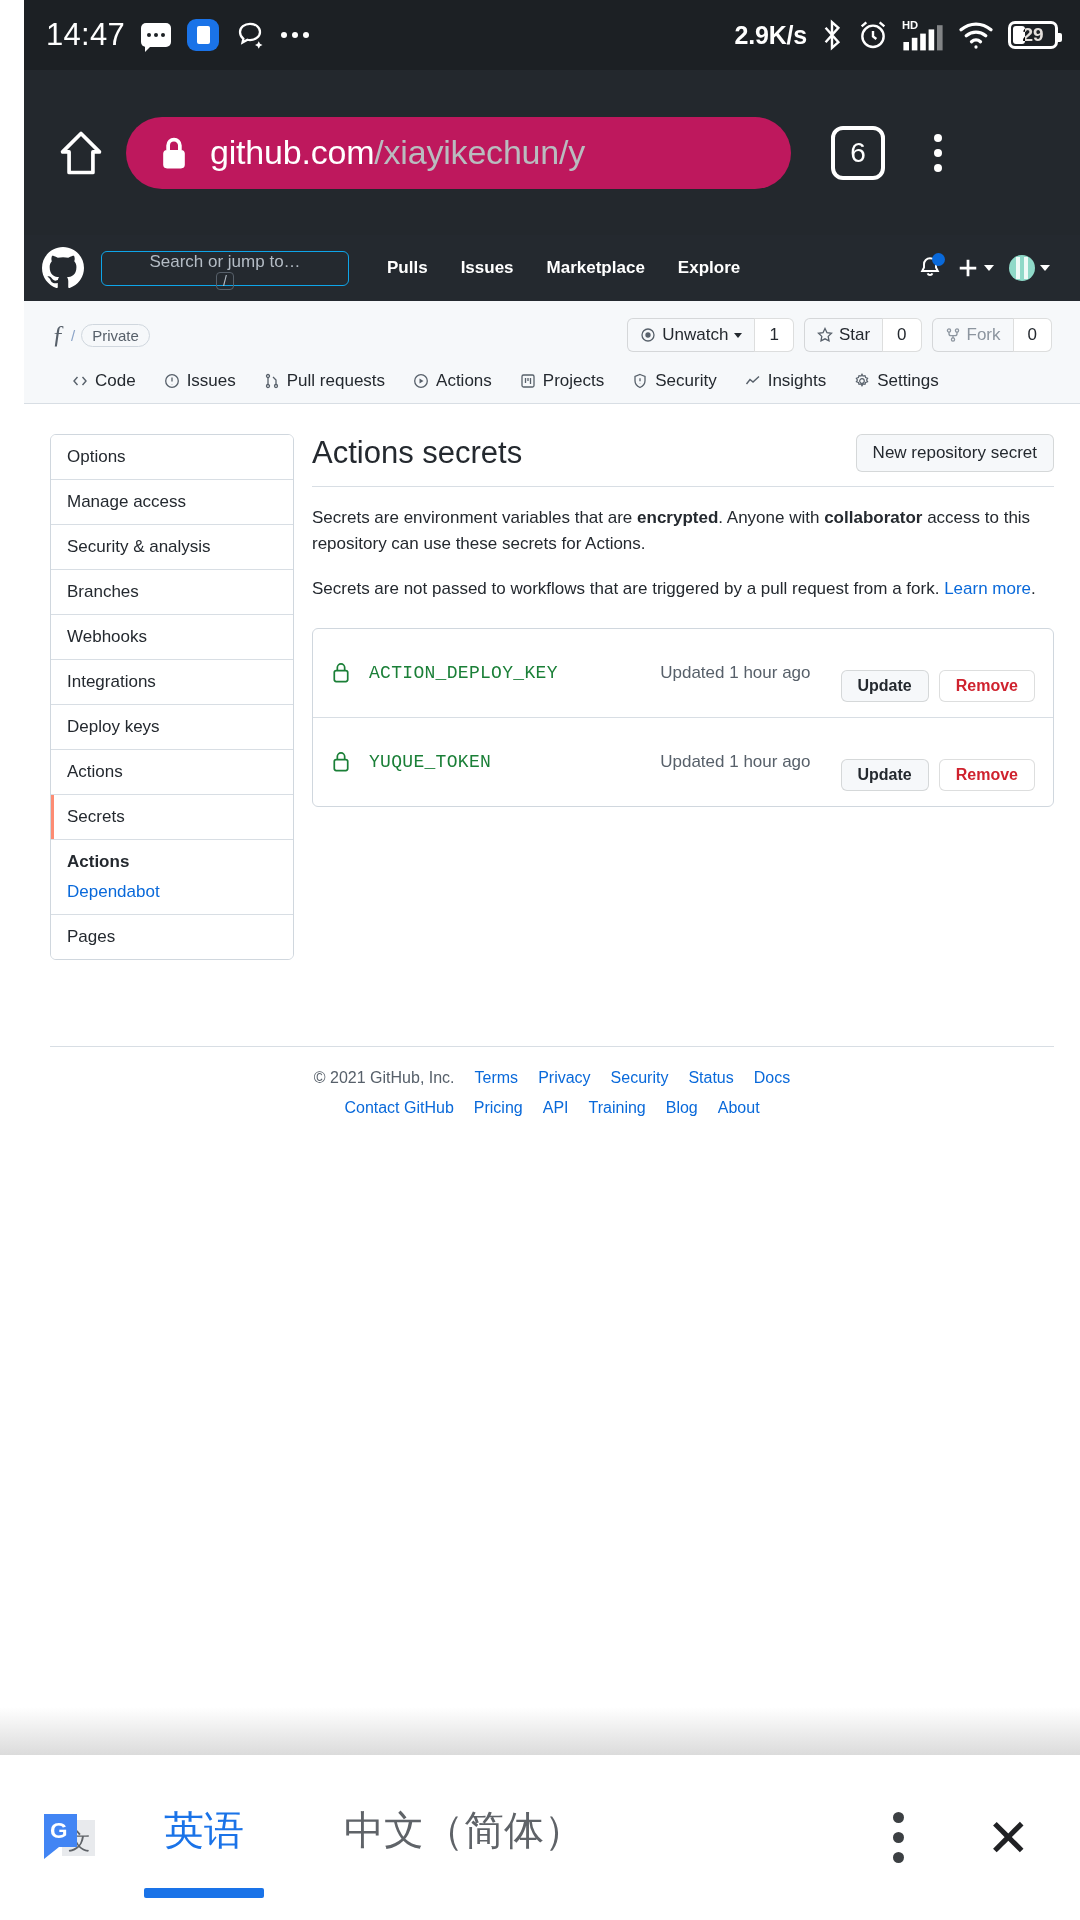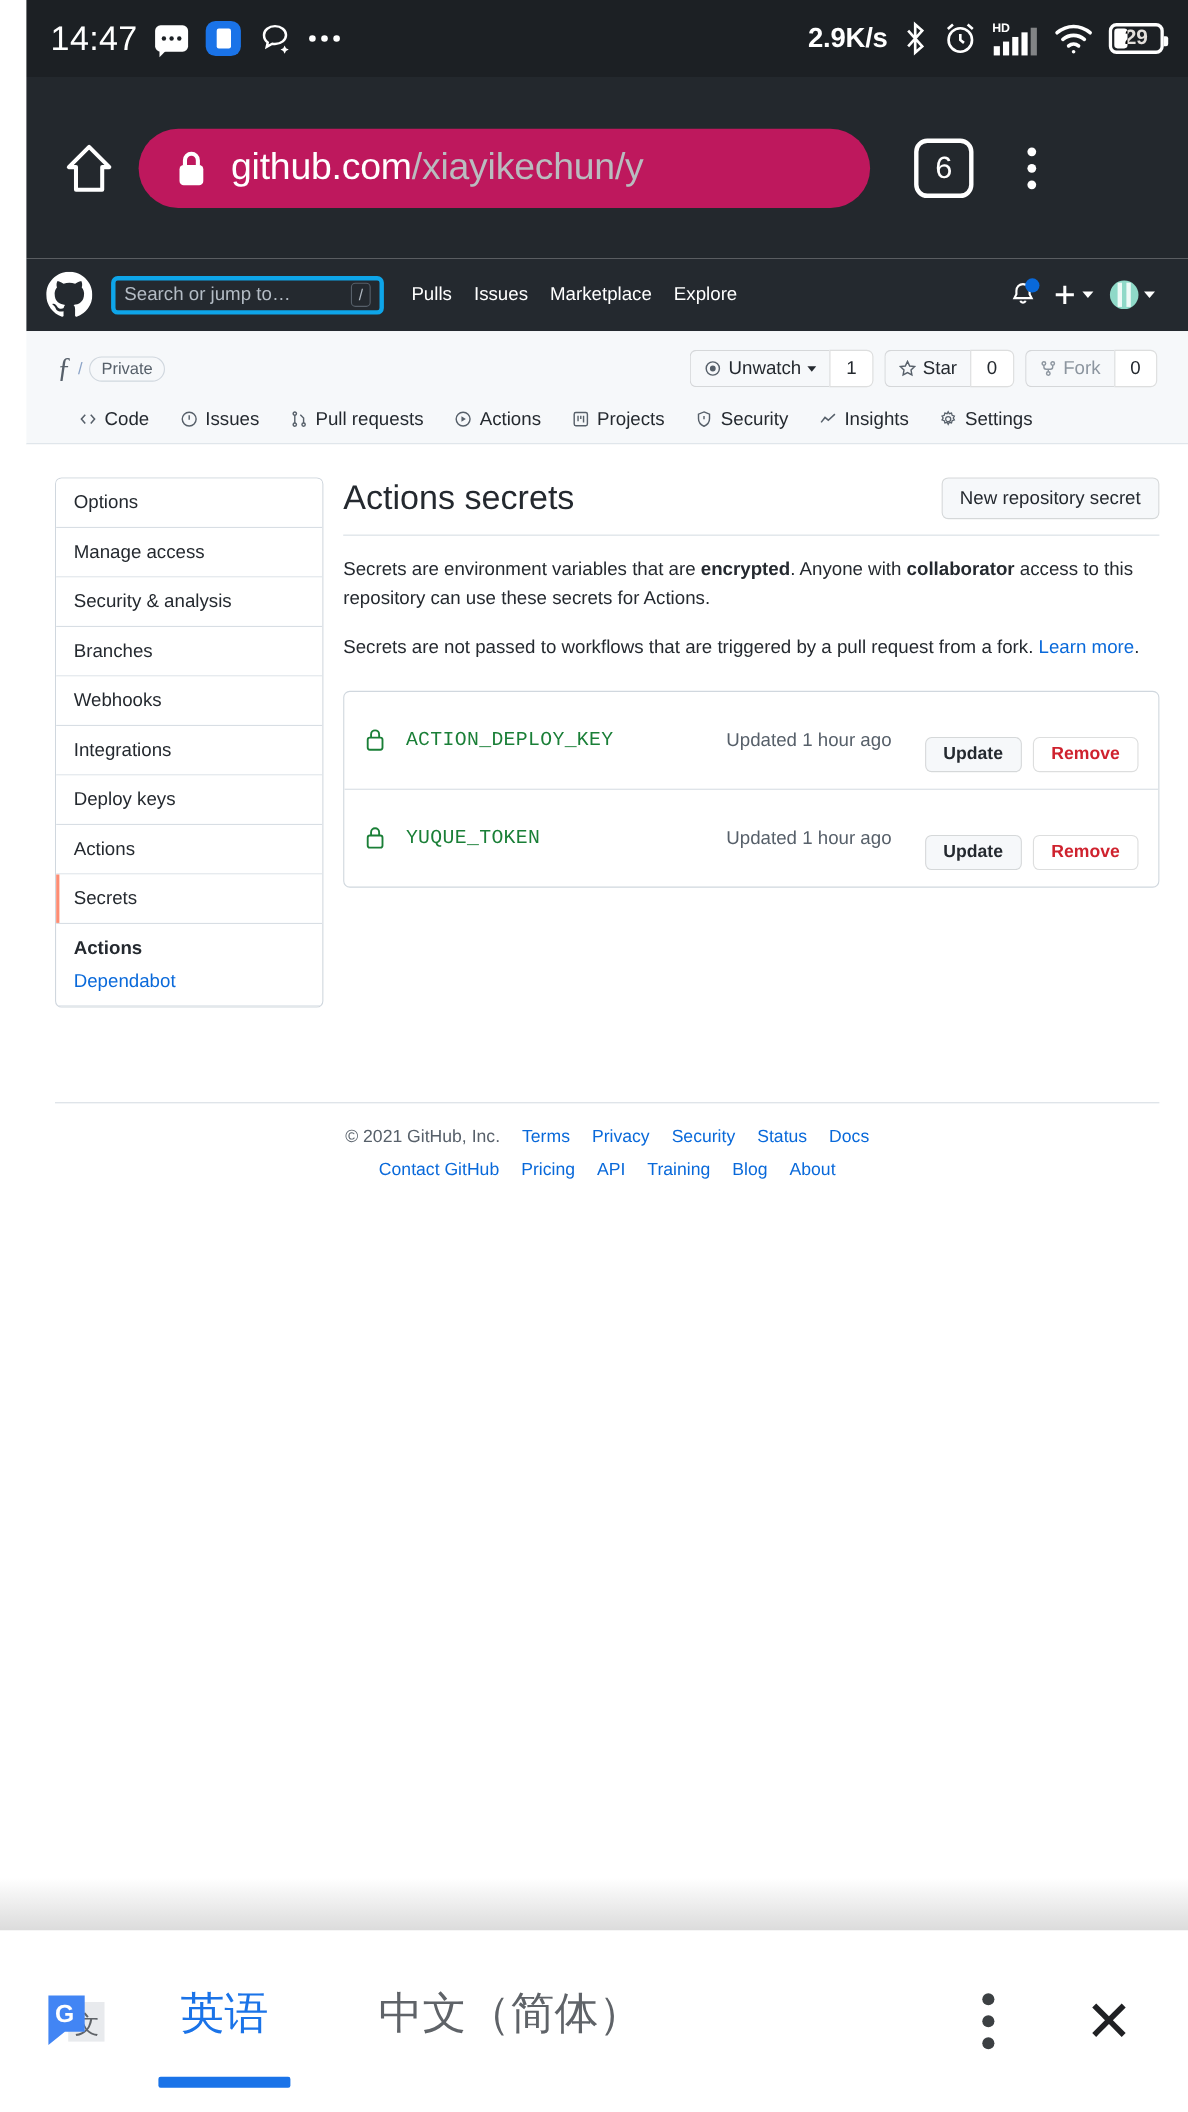--- a/index.html
+++ b/index.html
@@ -81,31 +81,31 @@
   .kebab { width: 50px; display: flex; flex-direction: column; align-items: center; gap: 7px; margin-left: 14px;}
   .kebab i { width: 8px; height: 8px; border-radius: 50%; background: #fff; display: block; }
 
   
   .gh-header {
     height: 66px; background: #24292f;
     display: flex; align-items: center; padding: 0 18px; gap: 17px;
   }
   .gh-logo { width: 42px; height: 42px; }
   .gh-search {
-    width: 248px; height: 35px; border: 4px solid #0ea5e9; border-radius: 6px;
-    display: flex; align-items: center; padding: 0 8px;
+    width: 248px; height: 35px; border: 1px solid #0ea5e9; border-radius: 6px;
+    display: flex; align-items: center; padding: 0 8px; flex-direction: column;
   }
   .gh-search .ph { font-size: 17px; color: #b4bcc5; flex: 1; }
   .slashkey {
     width: 18px; height: 22px; border: 1px solid #57606a; border-radius: 4px;
     display: flex; align-items: center; justify-content: center;
     font-size: 14px; color: #b4bcc5;
   }
   .gh-nav { display: flex; align-items: center; gap: 20px; margin-left: 8px; }
-  .gh-nav a { font-size: 17px; color: #ffffff; font-weight: 400; text-decoration: none; white-space: nowrap;}
+  .gh-nav a { font-size: 17px; color: #ffffff; font-weight: 700; text-decoration: none; white-space: nowrap; margin-left: 13px;}
   .gh-right { margin-left: auto; display: flex; align-items: center; gap: 15px; padding-right: 12px;}
   .bell { position: relative; width: 24px; height: 26px; }
   .bell .dot { position: absolute; right: -3px; top: -2px; width: 13px; height: 13px; border-radius: 50%; background: #0969da; }
   .plusmenu { display: flex; align-items: center; gap: 5px; }
   .caret { width: 0; height: 0; border-left: 5px solid transparent; border-right: 5px solid transparent; border-top: 6px solid #ffffff; }
   .avatar { width: 26px; height: 26px; border-radius: 50%; background: #8fd9c8; position: relative; overflow: hidden;}
   .avatar::before { content:""; position:absolute; left:7px; top:2px; width:4px; height:22px; background:#ffffff; opacity:.85;}
   .avatar::after { content:""; position:absolute; left:15px; top:2px; width:4px; height:22px; background:#ffffff; opacity:.85;}
 
   
@@ -462,20 +462,21 @@
       <div class="side-item"><span>Branches</span></div>
       <div class="side-item"><span>Webhooks</span></div>
       <div class="side-item"><span>Integrations</span></div>
       <div class="side-item"><span>Deploy keys</span></div>
       <div class="side-item"><span>Actions</span></div>
       <div class="side-item active"><span>Secrets</span></div>
       <div class="side-group">
         <div class="g-title">Actions</div>
         <div class="g-link">Dependabot</div>
       </div>
+      <div class="side-item"><span>Pages</span></div>
     </div>
 
     <div class="content">
       <div class="content-head">
         <div class="page-title">Actions secrets</div>
         <div class="btn-new">New repository secret</div>
       </div>
 
       <div class="para">
         <span>Secrets are environment variables that are </span><b>encrypted</b><span>. Anyone with </span><b>collaborator</b><span> access to this repository can use these secrets for Actions.</span>

